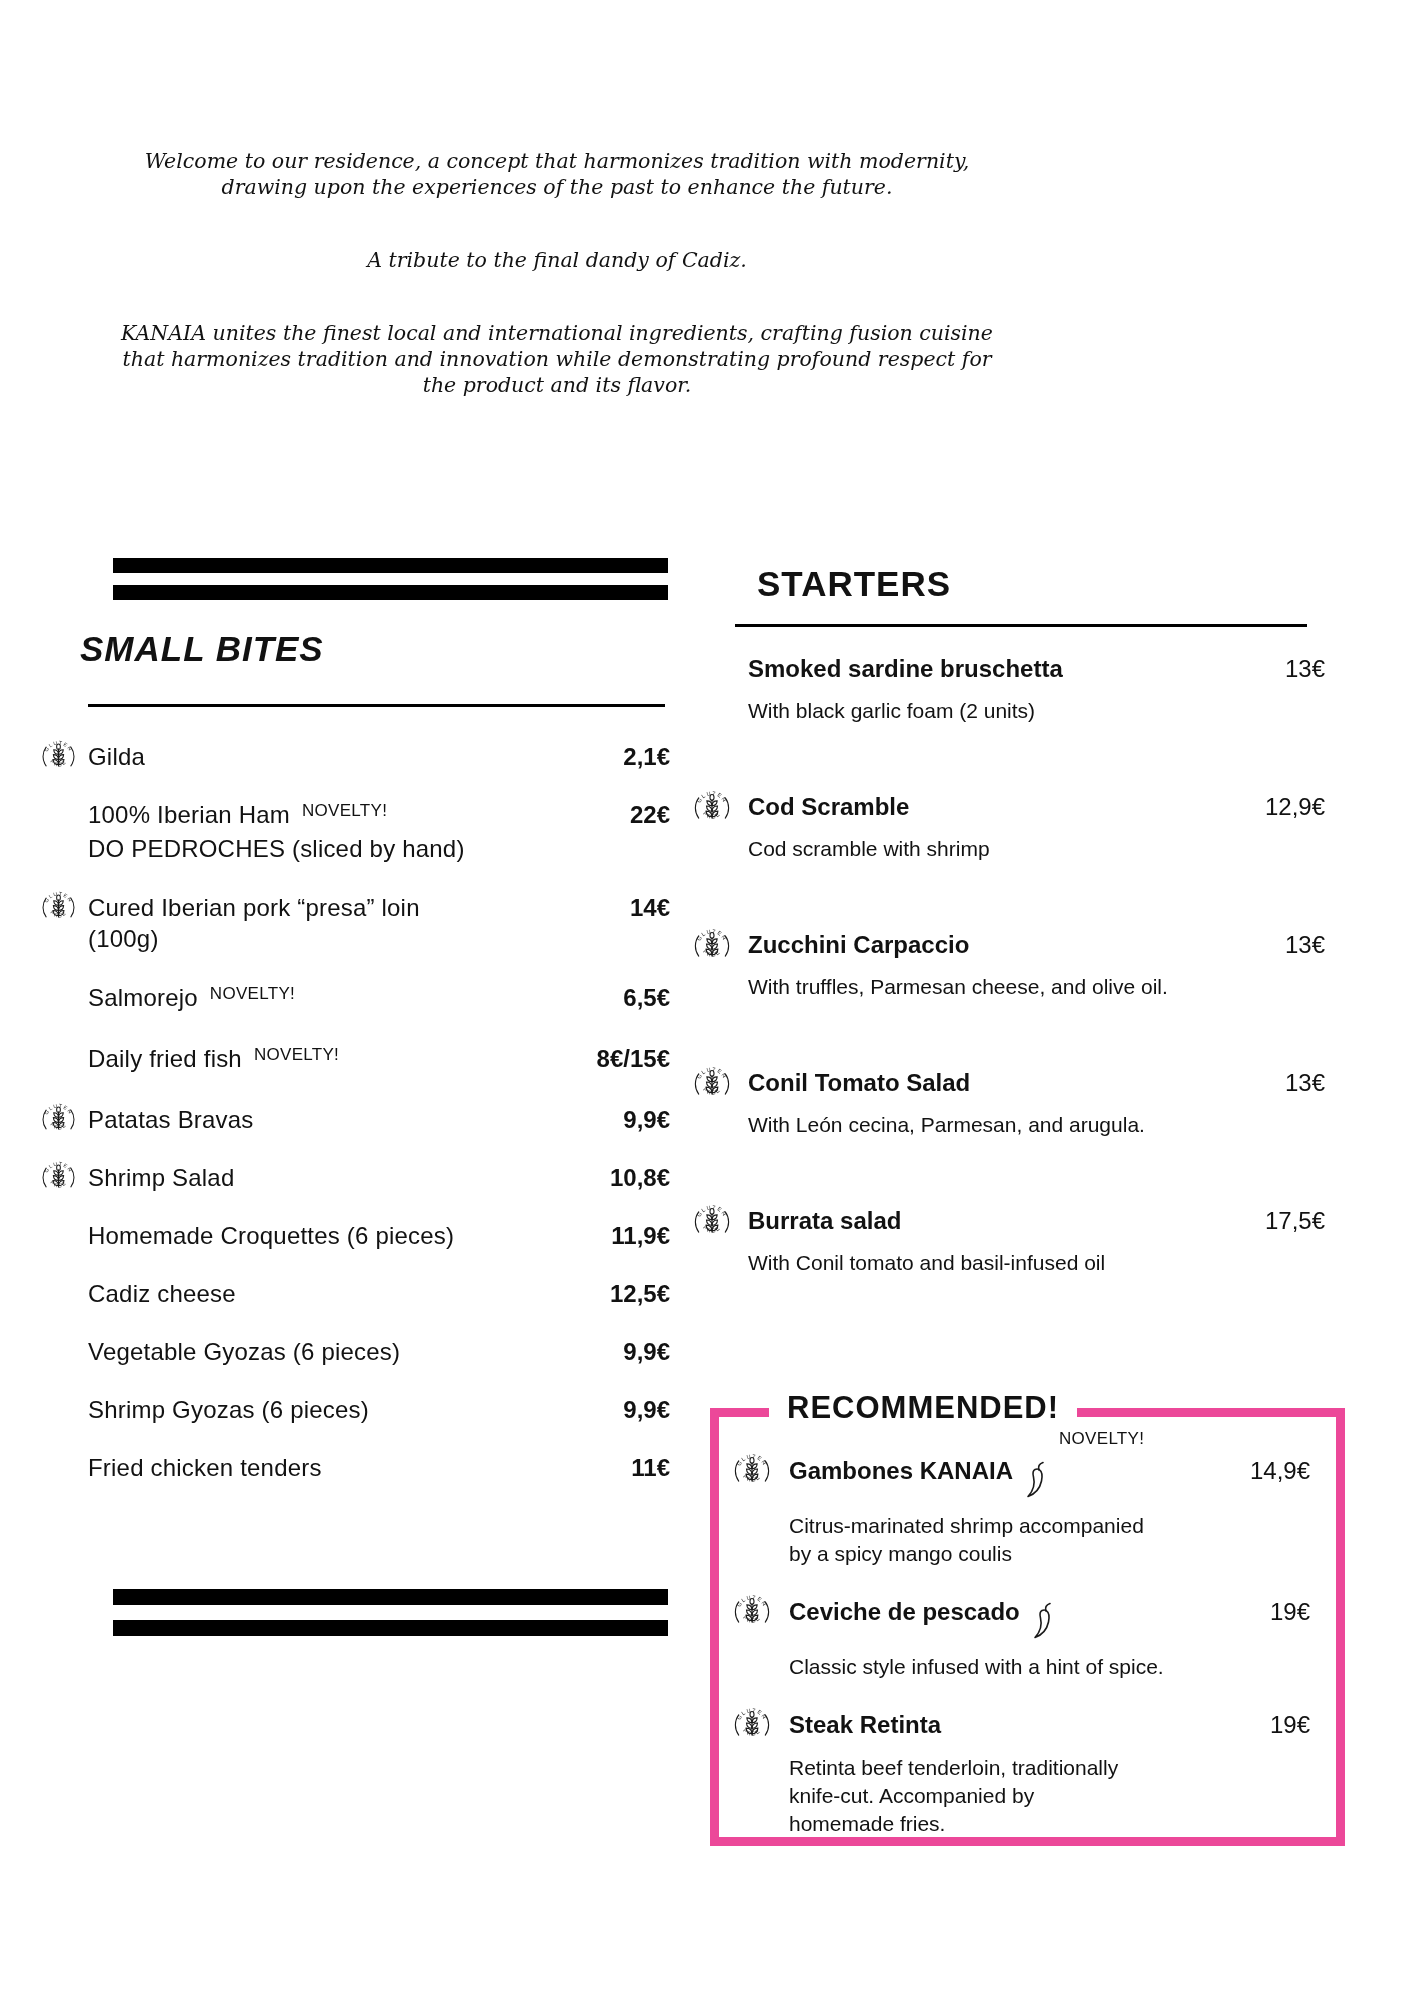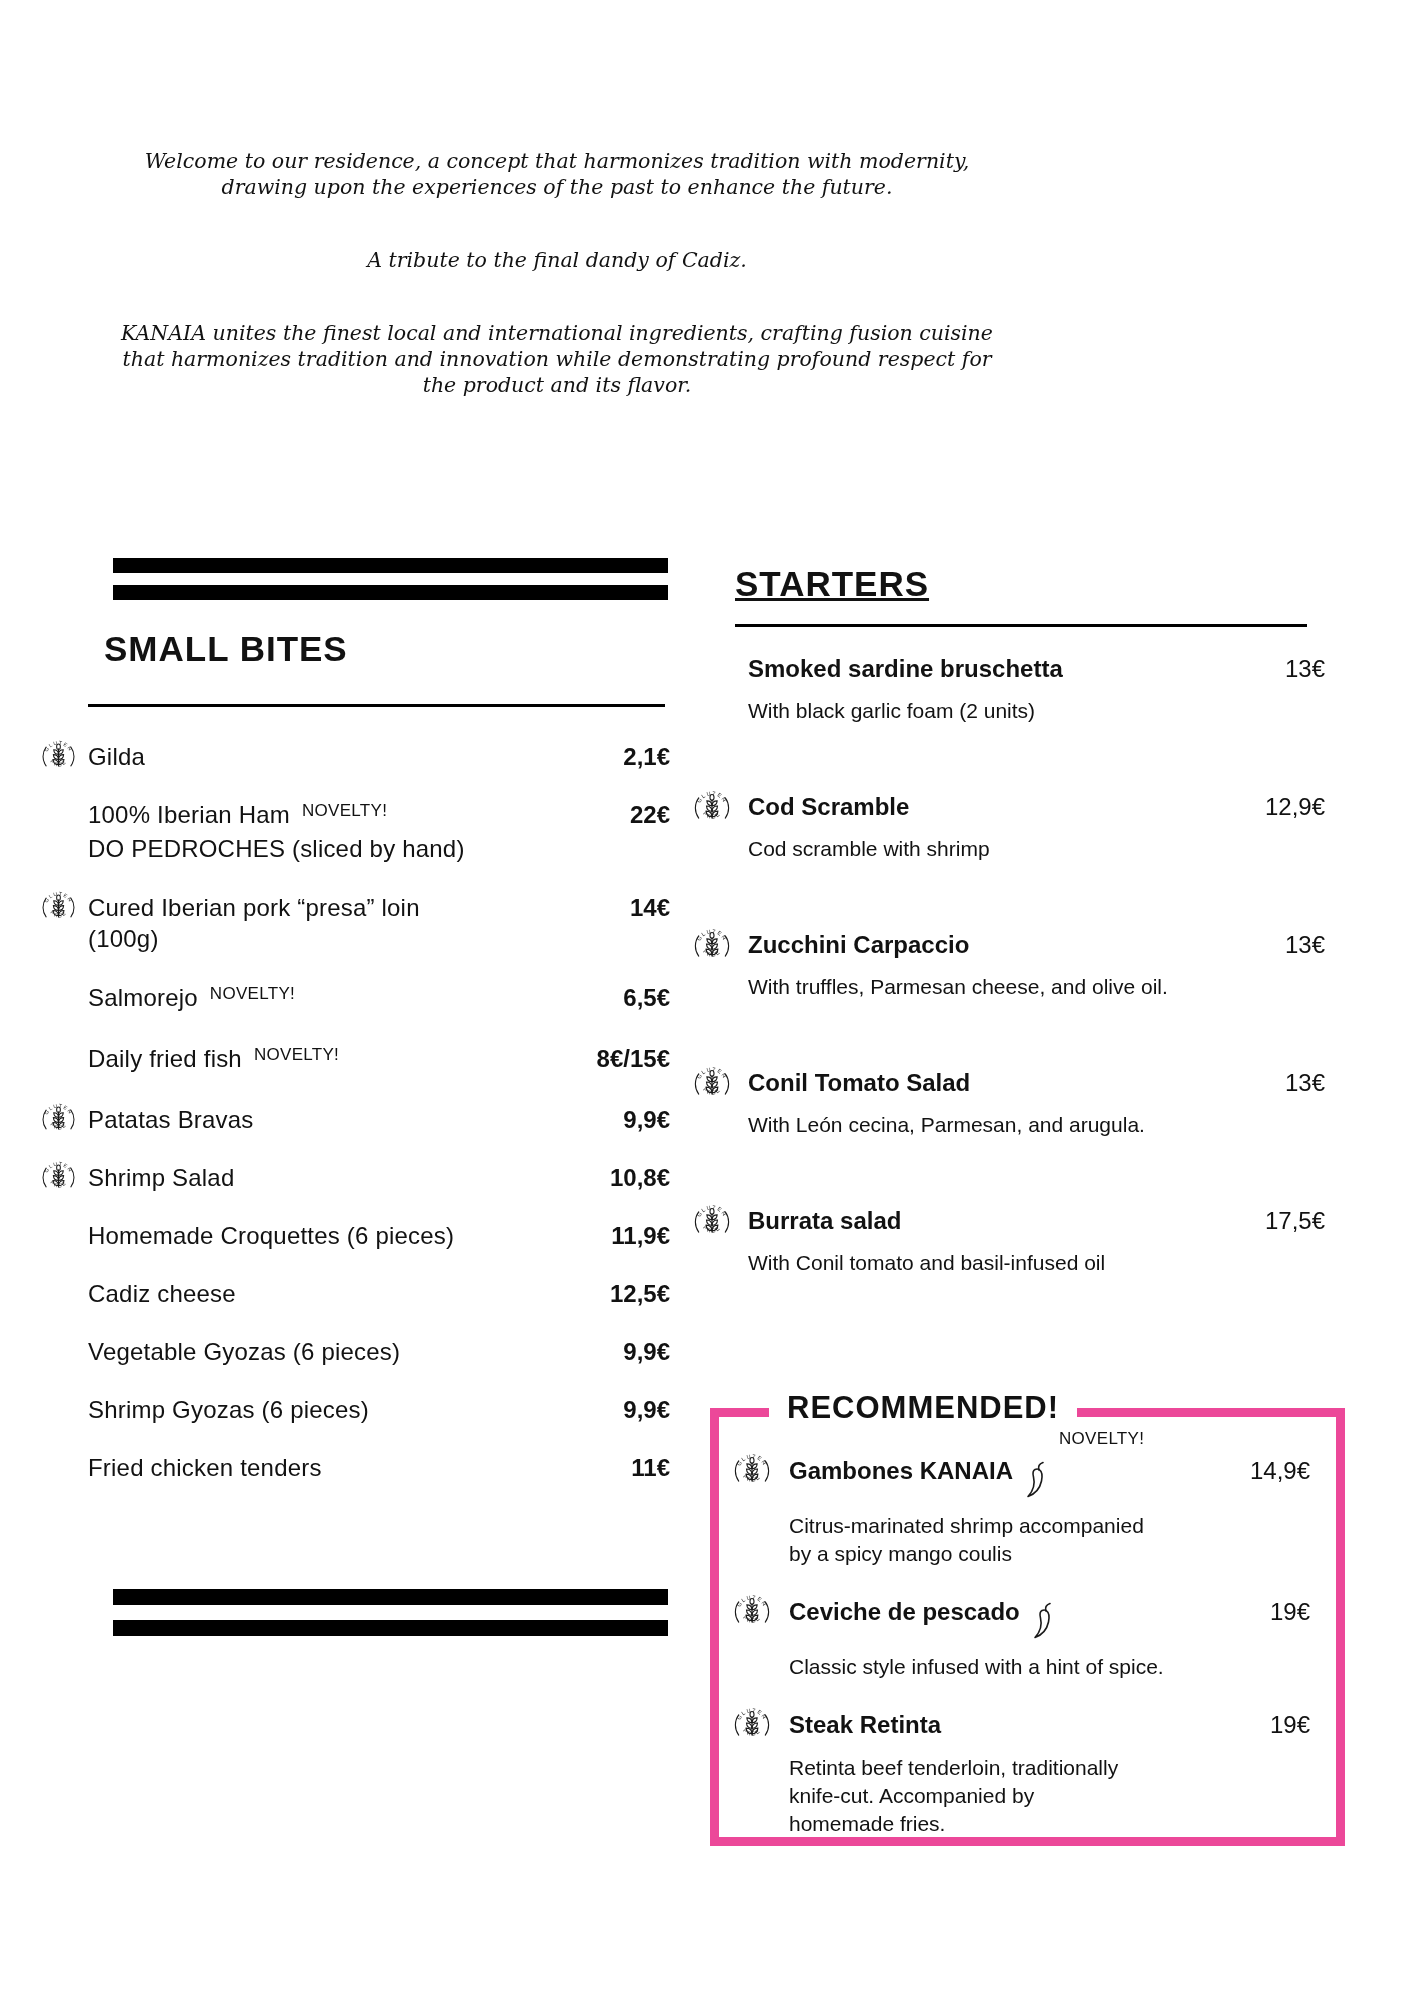--- a/index.html
+++ b/index.html
@@ -18,35 +18,35 @@
   .bars .bar + .bar{margin-top:12px;}
   .bars-top{top:558px;}
   .bars-bottom{top:1589px;}
   .bars-bottom .bar{height:16px;}
   .bars-bottom .bar + .bar{margin-top:15px;}
 
   
   .sec-title{margin:0;font-size:35px;font-weight:700;letter-spacing:1px;line-height:38px;}
 
   
-  .sb-title{position:absolute;left:104px;top:630px;}
+  .sb-title{position:absolute;left:80px;top:630px;font-style:italic;}
   .rule-left{position:absolute;left:88px;top:704px;width:577px;height:3px;background:#000;}
   .sb-list{position:absolute;left:88px;top:742px;width:582px;}
   .sb-item{position:relative;display:flex;align-items:flex-start;margin-bottom:28px;}
   .sb-name{flex:1;font-size:24px;line-height:30px;letter-spacing:0.2px;}
   .sb-name .js-name2{display:block;line-height:32px;}
   .sb-price{font-weight:700;font-size:24px;line-height:30px;white-space:nowrap;margin-left:8px;}
   .badge{font-size:17px;font-weight:400;letter-spacing:0.3px;}
   .badge-inline{margin-left:12px;position:relative;top:-7px;}
   .gf{position:absolute;}
   .gf-left{left:-50px;top:-6px;width:41px;height:41px;}
 
   
   .right-col{position:absolute;left:690px;top:565px;width:635px;}
-  .rc-head{margin-left:45px;text-decoration:underline;}
+  .rc-head{margin-left:67px;}
   .rc-rule{margin:21px 0 0 45px;width:572px;height:3px;background:#000;}
   .st-list{margin-top:26px;}
   .st-item{position:relative;padding-left:58px;margin-bottom:66px;}
   .item-row{display:flex;align-items:flex-start;}
   .st-name{flex:1;font-weight:700;font-size:24px;line-height:32px;}
   .st-price{font-weight:400;font-size:24px;line-height:32px;white-space:nowrap;margin-left:8px;}
   .st-desc{margin-top:12px;font-size:21px;line-height:28px;white-space:pre-line;}
   .gf-right{left:0;top:-5px;width:44px;height:44px;}
 
   

